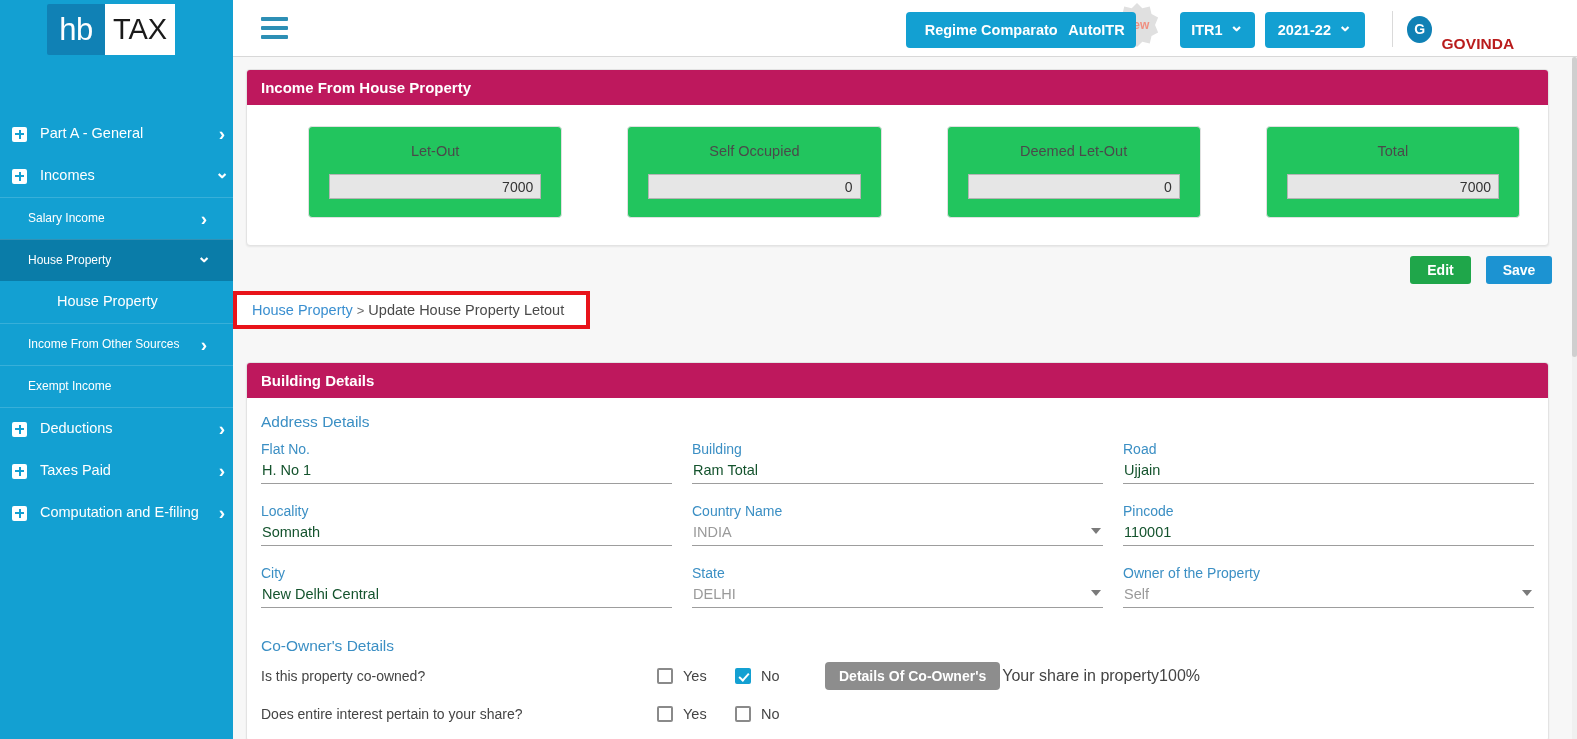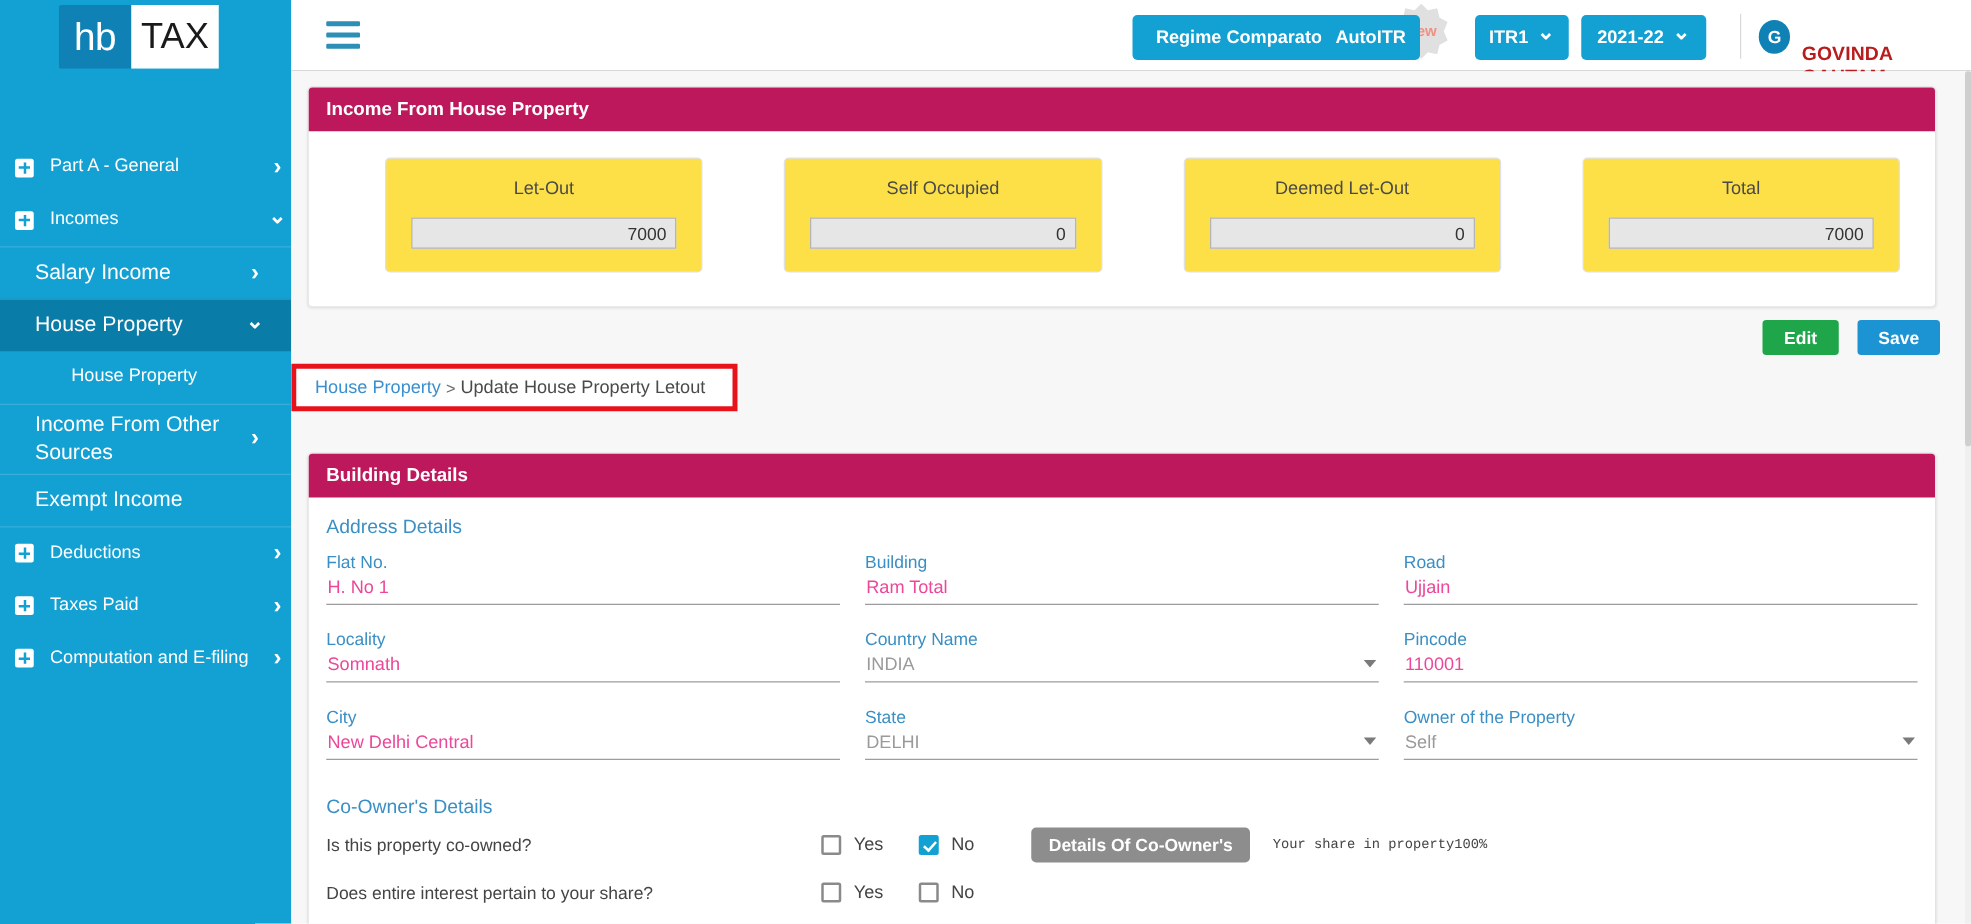--- a/index.html
+++ b/index.html
@@ -66,21 +66,21 @@
   .chev {
     flex: 0 0 auto; width: 22px; text-align: center;
     font-size: 13px; color: #ffffff; font-weight: bold;
   }
   .chev.right::after { content: "\203A"; font-size: 19px; }
   .chev.down::after  { content: "\2304"; font-size: 17px; position: relative; top: -4px; }
 
   .nav-sub {
     display: flex; align-items: center;
     min-height: 42px; padding: 5px 18px 5px 28px;
-    color: #ffffff; font-size: 17px; cursor: pointer;
+    color: #ffffff; font-size: 12px; cursor: pointer;
     border-top: 1px solid rgba(255,255,255,0.16);
   }
   .nav-sub.active { background: #0a7ca8; }
   .nav-sub .nav-label { line-height: 1.32; }
   .nav-sub2 {
     display: flex; align-items: center;
     min-height: 42px; padding-left: 57px;
     color: #ffffff; font-size: 14.5px; cursor: pointer;
   }
   .nav-divider { height: 1px; background: rgba(255,255,255,0.16); }
@@ -170,21 +170,21 @@
   .summary-row {
     display: flex; gap: 32px;
     padding: 21px 28px 27px 28px;
   }
   .sum-box {
     flex: 1 1 0;
     border: 1px solid #e0e0e0;
     border-radius: 4px;
     padding: 16px 20px 18px 20px;
     text-align: center;
-    background: #fde047;
+    background: #22c55e;
     margin-left: 33px;
   }
   .sum-label { font-size: 14.5px; color: #4a4a4a; margin-bottom: 15px; }
   .sum-input {
     width: 100%; height: 25px;
     background: #e6e6e6;
     border: 1px solid #b5b5b5;
     text-align: right;
     font-family: "Liberation Sans", sans-serif;
     font-size: 14px; color: #333333;
@@ -233,21 +233,21 @@
     grid-template-columns: 1fr 1fr 1fr;
     column-gap: 20px; row-gap: 0;
     padding: 0 14px;
   }
   .field { padding-bottom: 19px; }
   .field-label { color: #3b8fc4; font-size: 14px; margin-bottom: 5px; }
   .field-value {
     position: relative;
     border-bottom: 1px solid #9d9d9d;
     padding: 0 14px 4px 1px;
-    font-size: 14.5px; color: #ec4899;
+    font-size: 14.5px; color: #14532d;
     min-height: 22px;
     cursor: text;
   }
   .field-value.select { color: #9a9a9a; cursor: pointer; }
   .sel-caret {
     position: absolute; right: 2px; top: 4px;
     width: 0; height: 0;
     border-left: 5px solid transparent;
     border-right: 5px solid transparent;
     border-top: 6px solid #7a7a7a;
@@ -285,21 +285,21 @@
   .cb-lbl { font-size: 14.5px; color: #444444; }
   #btn-coowner {
     margin-left: 12px;
     background: #8d8d8d; color: #ffffff;
     border: none; border-radius: 4px;
     font-family: "Liberation Sans", sans-serif;
     font-size: 14px; font-weight: bold;
     height: 28px; padding: 0 14px;
     cursor: pointer;
   }
-  #share-text { margin-left: 18px; font-size: 11px; color: #444444; font-family: Liberation Mono, monospace; }
+  #share-text { margin-left: 2px; font-size: 16px; color: #444444; }
 
   
   #scrollbar {
     position: absolute; right: 0; top: 57px;
     width: 5px; height: 682px; background: #f0f0f0;
   }
   #scrollthumb {
     position: absolute; right: 0; top: 57px;
     width: 5px; height: 300px; background: #cfcfcf; border-radius: 3px;
   }

